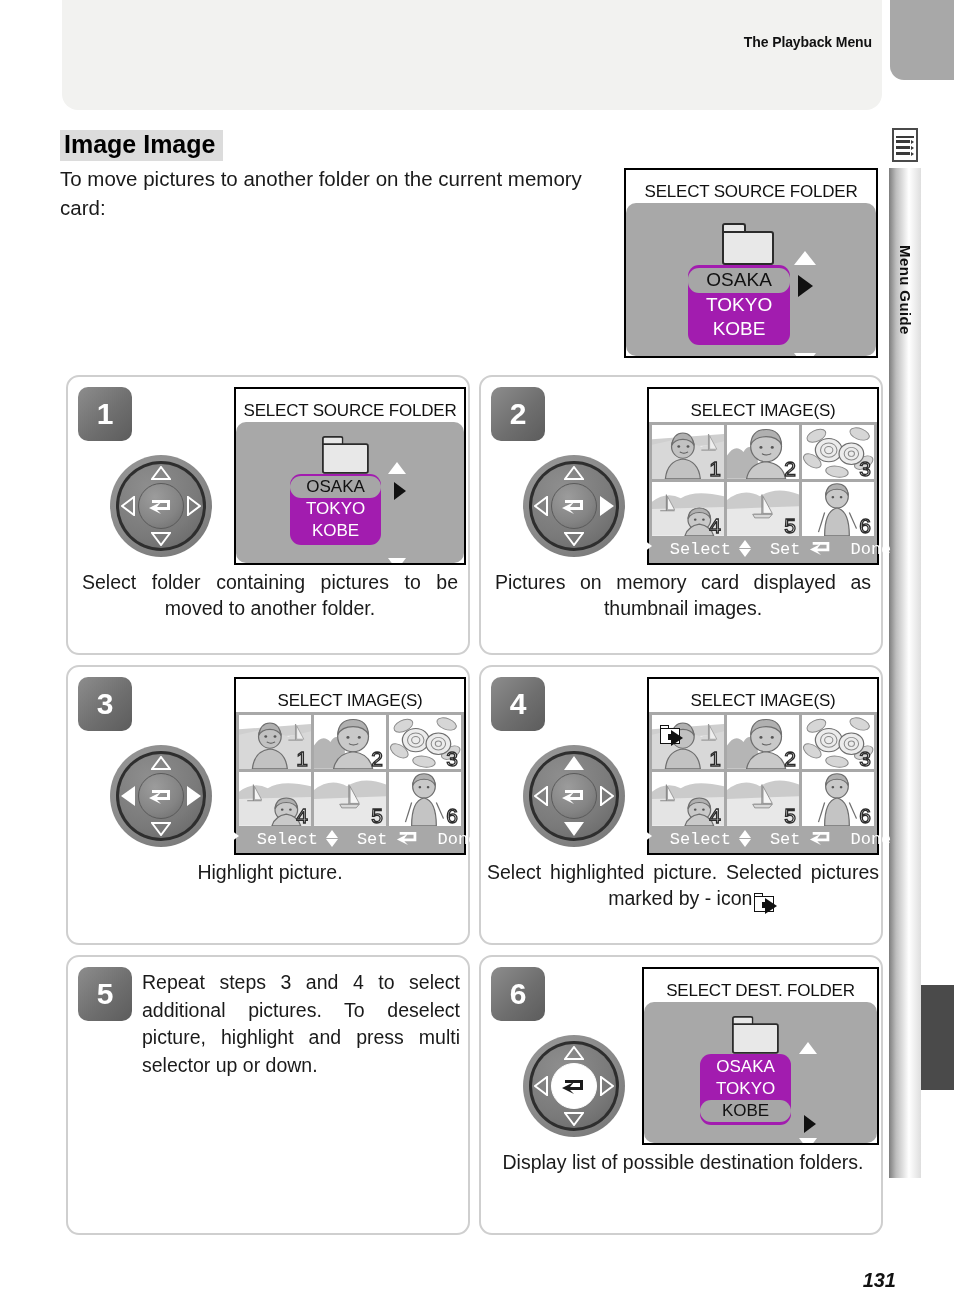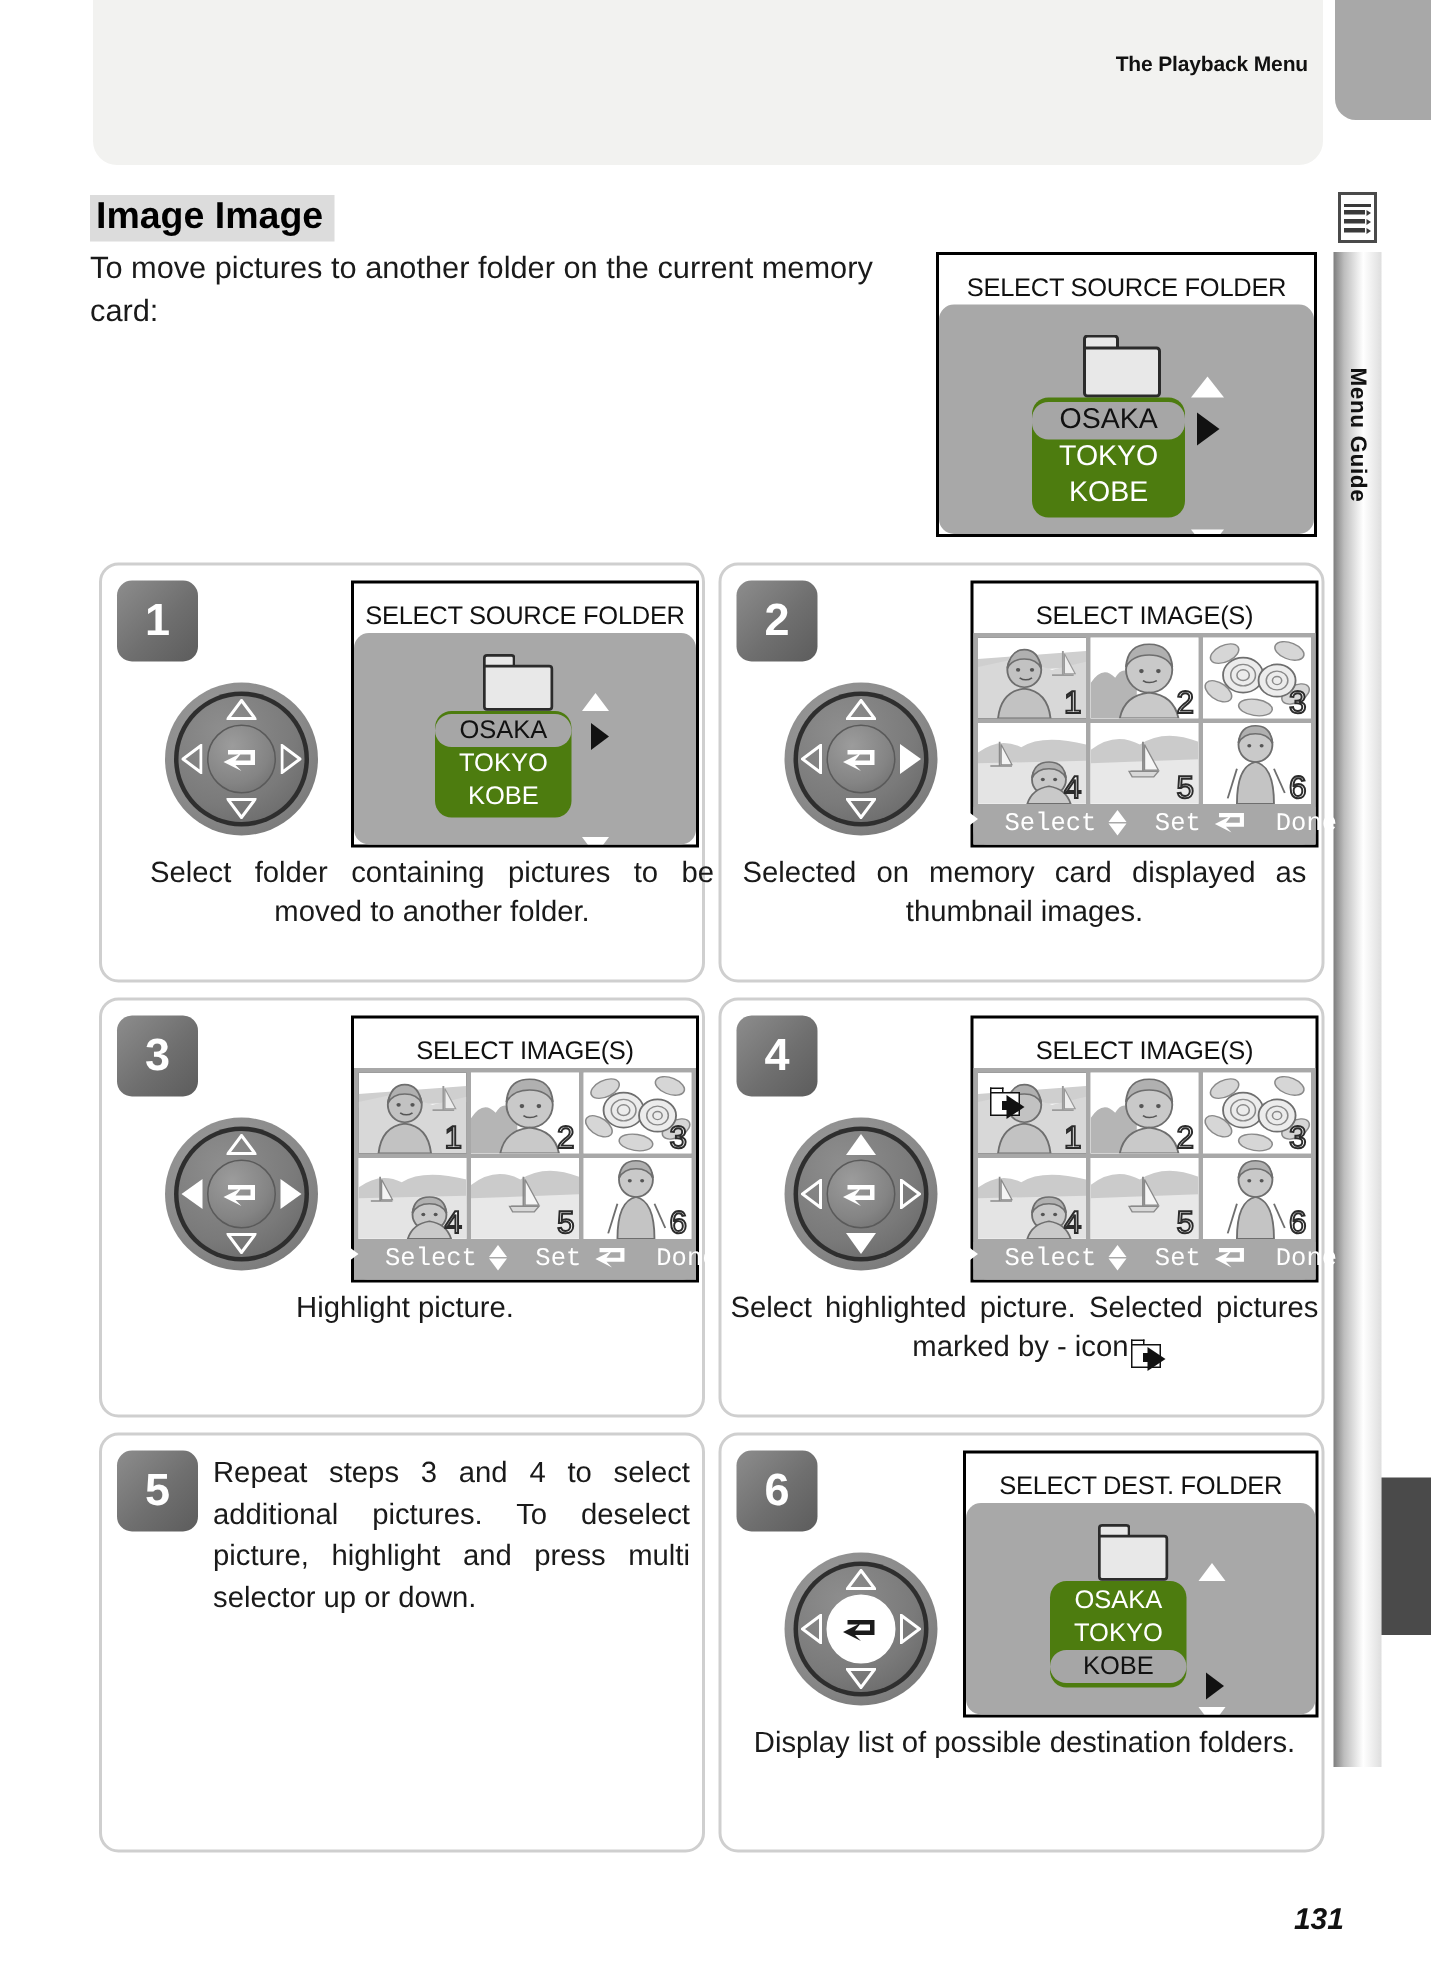--- a/index.html
+++ b/index.html
@@ -147,21 +147,21 @@
   .folder-icon .body {
     position: absolute; left: 0; top: 8px;
     width: 52px; height: 34px;
     background: #e8e8e8;
     border: 2px solid #2b2b2b;
     border-radius: 0 3px 3px 3px;
   }
 
   .folder-list {
     position: absolute;
-    background: #4d7c0f;
+    background: #a21caf;
     border-radius: 11px;
     padding: 3px 0 4px;
     display: flex;
     flex-direction: column;
   }
   .folder-list .item {
     font-size: 19px;
     color: #ffffff;
     text-align: center;
     line-height: 1.28;
@@ -488,21 +488,21 @@
         <div class="item sel" style="font-size:17px; padding:0 16px;">OSAKA</div>
         <div class="item" style="font-size:17px; padding:0 16px;">TOKYO</div>
         <div class="item" style="font-size:17px; padding:0 16px;">KOBE</div>
       </div>
       <div class="arrow-up" style="left:152px; top:40px; border-left-width:9px; border-right-width:9px; border-bottom-width:12px;"></div>
       <div class="arrow-down" style="left:152px; top:136px; border-left-width:9px; border-right-width:9px; border-top-width:12px;"></div>
       <div class="arrow-right" style="left:158px; top:60px; border-top-width:9px; border-bottom-width:9px; border-left-width:12px;"></div>
     </div>
   </div>
 
-  <div class="card-caption" style="left:32px; top:192px; width:376px;">Select folder containing pictures to be moved to another folder.</div>
+  <div class="card-caption" style="left:14px; top:192px; width:376px;">Select folder containing pictures to be moved to another folder.</div>
 </div>
 
 <div class="card" style="left:479px; top:375px; width:404px; height:280px;">
   <div class="step-badge">2</div>
 
   <div class="dial" style="left:42px; top:78px;">
     <div class="ring-outer"></div>
       <div class="ring-dark"></div>
       <div class="pad"></div>
     <svg class="tri-outline" style="left:41px;top:11px;width:20px;height:14px;" viewBox="0 0 20 14">
@@ -628,21 +628,21 @@
             <svg width="24" height="16" viewBox="0 0 26 17">
                 <path d="M4 2 L22 2 L22 12 L9 12 L13 16 L1 10 L13 4 L9 9 L19 9 L19 5 L4 5 Z" fill="#ffffff"></path>
               </svg>
           </span>
           <span>Done</span>
         </span>
       </div>
     </div>
   </div>
 
-  <div class="card-caption" style="left:14px; top:192px; width:376px;">Selected on memory card displayed as thumbnail images.</div>
+  <div class="card-caption" style="left:14px; top:192px; width:376px;">Pictures on memory card displayed as thumbnail images.</div>
 </div>
 
 <div class="card" style="left:66px; top:665px; width:404px; height:280px;">
   <div class="step-badge">3</div>
 
   <div class="dial" style="left:42px; top:78px;">
     <div class="ring-outer"></div>
       <div class="ring-dark"></div>
       <div class="pad"></div>
     <svg class="tri-outline" style="left:41px;top:11px;width:20px;height:14px;" viewBox="0 0 20 14">

